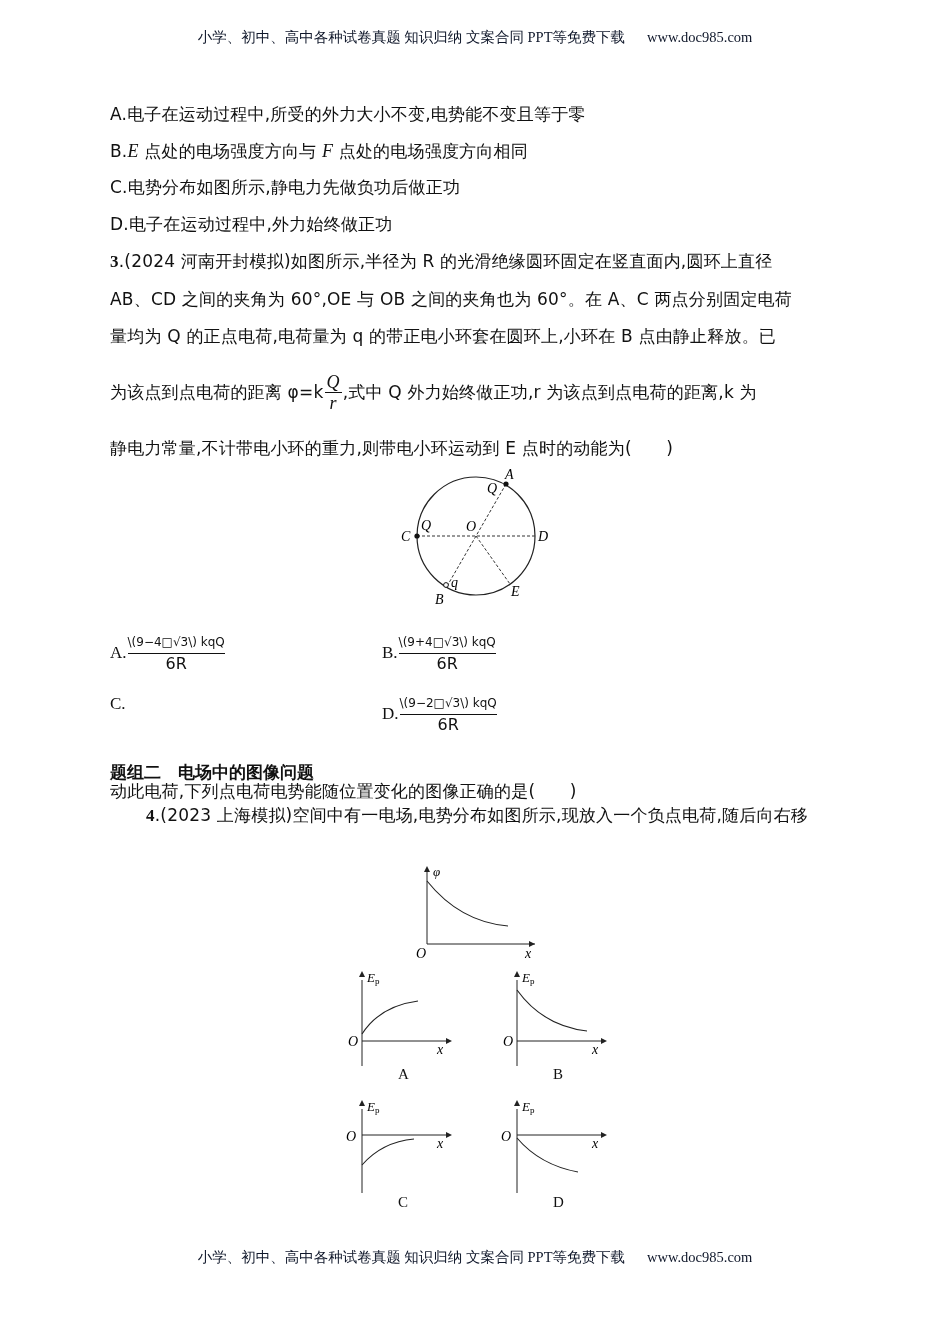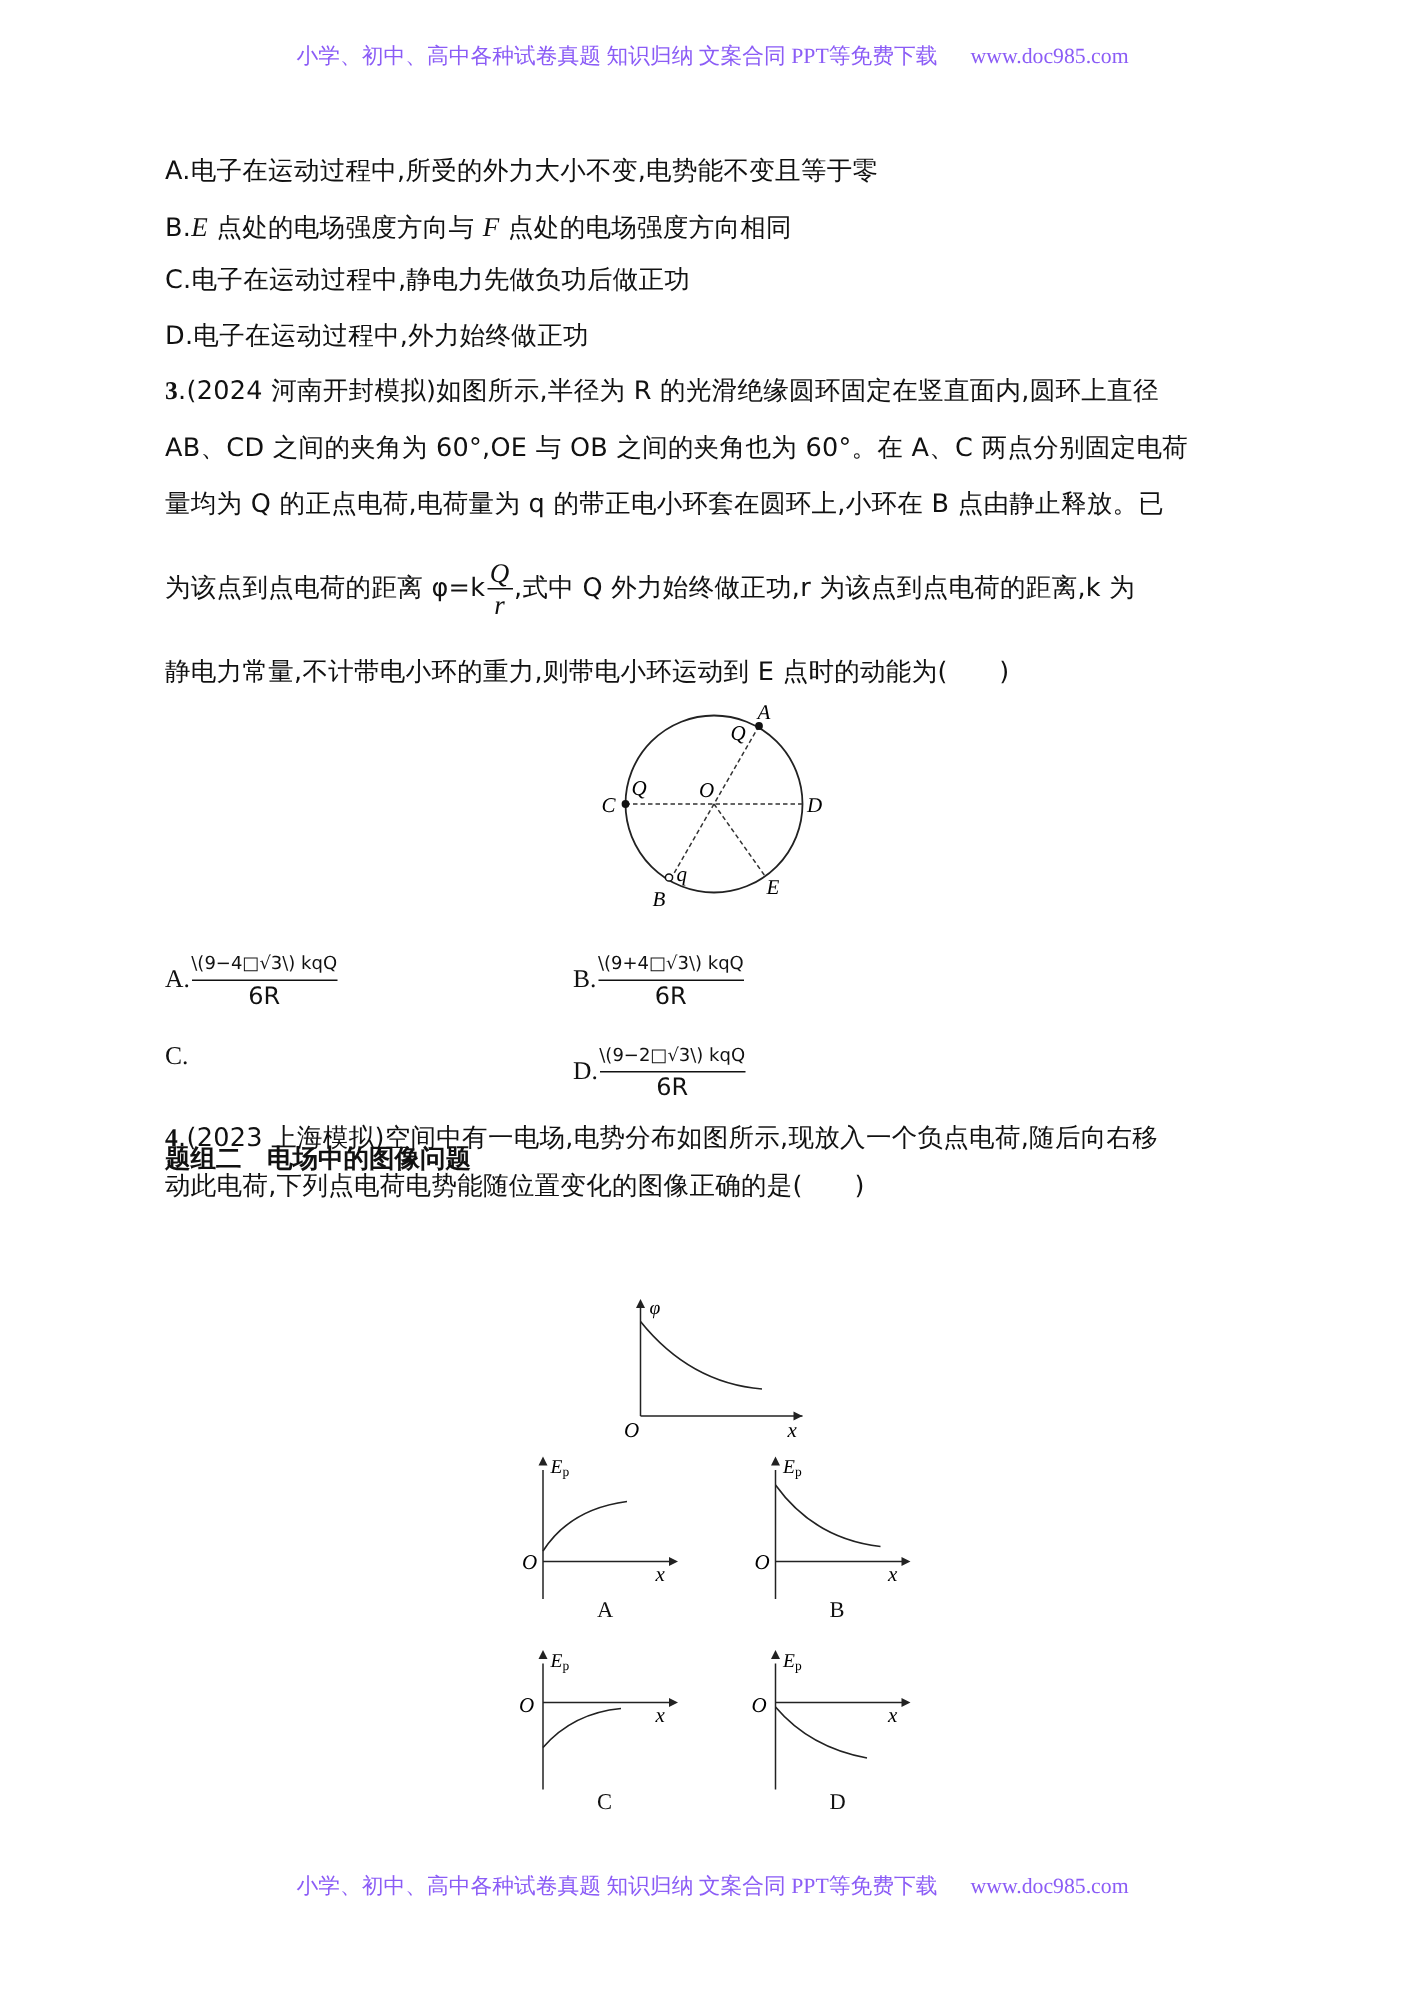--- a/index.html
+++ b/index.html
@@ -1,19 +1,19 @@
 <!DOCTYPE html>
 <html><head>
 <meta charset="utf-8">
 <style>
   html,body{margin:0;padding:0;background:#fff;}
   body{width:950px;height:1344px;position:relative;overflow:hidden;
        font-family:"DejaVu Serif","Liberation Serif",serif;color:#111;}
   .hdr{position:absolute;left:0;width:950px;text-align:center;font-size:14.5px;
-       font-family:"Liberation Serif","DejaVu Serif",serif;color:#8b5cf6;}
+       font-family:"Liberation Serif","DejaVu Serif",serif;color:#0f172a;}
   .hdr .url{margin-left:22px;}
   .line{position:absolute;left:110px;font-size:17px;white-space:nowrap;line-height:22px;
         font-family:"DejaVu Sans","Liberation Sans",sans-serif;letter-spacing:0.2px;}
   .it{font-style:italic;font-family:"Liberation Serif","DejaVu Serif",serif;font-size:18px;}
   .b{font-weight:bold;font-family:"Liberation Serif",serif;}
   .frac{display:inline-block;vertical-align:middle;text-align:center;margin:0 1px;}
   .frac .n{display:block;border-bottom:1px solid #111;padding:0 2px;line-height:20px;}
   .frac .d{display:block;line-height:20px;}
   .opt{position:absolute;font-size:17px;font-family:"Liberation Serif",serif;}
   .opt .lab{vertical-align:middle;}
@@ -31,21 +31,21 @@
   <span>小学、初中、高中各种试卷真题  知识归纳  文案合同  PPT等免费下载</span><span class="url">www.doc985.com</span>
 </div>
 
 <div class="line" style="top:103px;">
   <span>A.</span><span>电子在运动过程中,所受的外力大小不变,电势能不变且等于零</span>
 </div>
 <div class="line" style="top:140px;">
   <span>B.</span><span class="it">E</span><span> 点处的电场强度方向与 </span><span class="it">F</span><span> 点处的电场强度方向相同</span>
 </div>
 <div class="line" style="top:176px;">
-  <span>C.</span><span>电子在运动过程中,静电力先做负功后做正功</span>
+  <span>C.</span><span>电势分布如图所示,静电力先做负功后做正功</span>
 </div>
 <div class="line" style="top:213px;">
   <span>D.</span><span>电子在运动过程中,外力始终做正功</span>
 </div>
 
 <div class="line" style="top:250px;">
   <span class="b">3</span><span>.(2024 河南开封模拟)</span><span>如图所示,半径为 R 的光滑绝缘圆环固定在竖直面内,圆环上直径</span>
 </div>
 <div class="line" style="top:288px;">AB、CD 之间的夹角为 60°,OE 与 OB 之间的夹角也为 60°。在 A、C 两点分别固定电荷</div>
 <div class="line" style="top:325px;">量均为 Q 的正点电荷,电荷量为 q 的带正电小环套在圆环上,小环在 B 点由静止释放。已</div>
@@ -81,21 +81,21 @@
 </div>
 <div class="opt" style="left:110px;top:693px;">
   <span class="lab">C.</span>
 </div>
 <div class="opt" style="left:382px;top:693px;">
   <span class="lab">D.</span><span class="frac"><span class="n">\(9−2□√3\) kqQ</span><span class="d">6R</span></span>
 </div>
 
 <div class="section" style="top:761px;">题组二　电场中的图像问题</div>
 
-<div class="line" style="top:748px;">
+<div class="line" style="top:804px;margin-left:36px;">
   <span class="b">4</span><span>.(2023 上海模拟)</span><span>空间中有一电场,电势分布如图所示,现放入一个负点电荷,随后向右移</span>
 </div>
 <div class="line" style="top:780px;">动此电荷,下列点电荷电势能随位置变化的图像正确的是(　　)</div>
 
 <svg style="position:absolute;left:405px;top:862px;" width="140" height="100">
   <line x1="22" y1="82" x2="130" y2="82" stroke="#222" stroke-width="1"></line>
   <polygon points="130,82 124,79 124,85" fill="#222"></polygon>
   <line x1="22" y1="82" x2="22" y2="6" stroke="#222" stroke-width="1"></line>
   <polygon points="22,4 19,10 25,10" fill="#222"></polygon>
   <path d="M22,19 Q55,60 103,64" fill="none" stroke="#222" stroke-width="1.1"></path>

